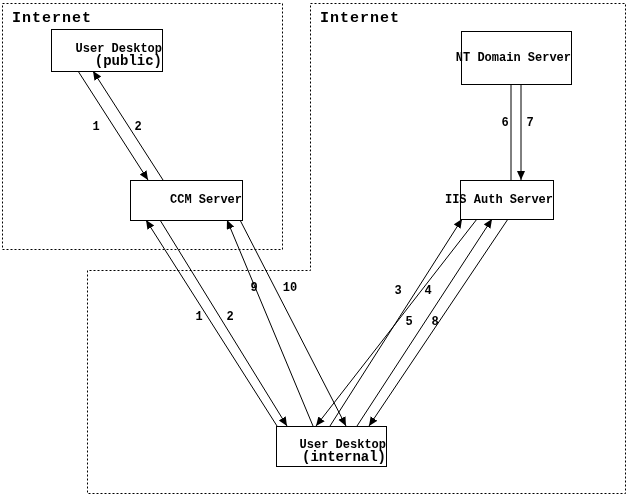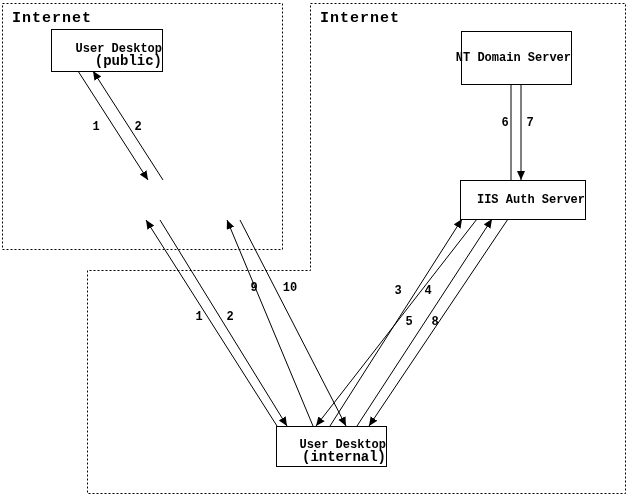--- a/index.html
+++ b/index.html
@@ -97,26 +97,29 @@
   </svg>
 
   <div class="zone-label" style="left:12px; top:10px;">Internet</div>
   <div class="zone-label" style="left:320px; top:10px;">Internet</div>
 
   <div class="node" style="left:51px; top:29px; width:112px; height:43px; padding-top:8px;">
     <div class="node-title">User Desktop</div>
     <div class="node-subtitle">(public)</div>
   </div>
 
+  <div class="node" style="left:130px; top:180px; width:113px; height:41px;">
+    <div class="node-title">CCM Server</div>
+  </div>
 
   <div class="node" style="left:461px; top:31px; width:111px; height:54px;">
     <div class="node-title">NT Domain Server</div>
   </div>
 
-  <div class="node" style="left:460px; top:180px; width:126px; height:40px;">
+  <div class="node" style="left:460px; top:180px; width:94px; height:40px;">
     <div class="node-title">IIS Auth Server</div>
   </div>
 
   <div class="node" style="left:276px; top:426px; width:111px; height:41px; padding-top:8px;">
     <div class="node-title">User Desktop</div>
     <div class="node-subtitle">(internal)</div>
   </div>
 
   <div class="edge-label" style="left:96px;  top:127px;">1</div>
   <div class="edge-label" style="left:138px; top:127px;">2</div>

